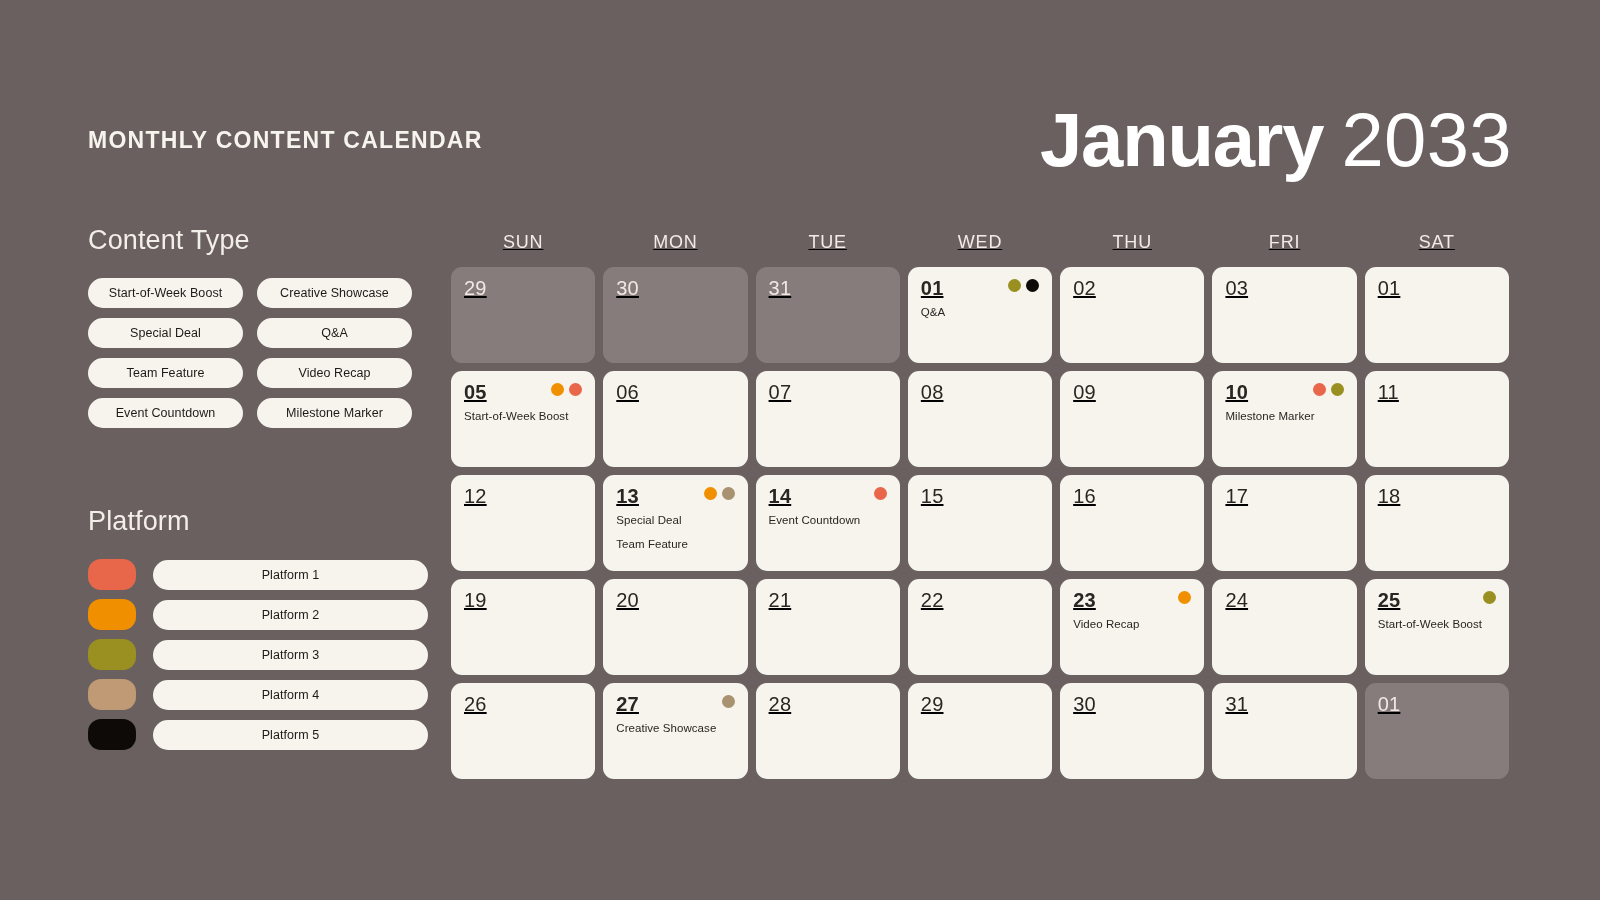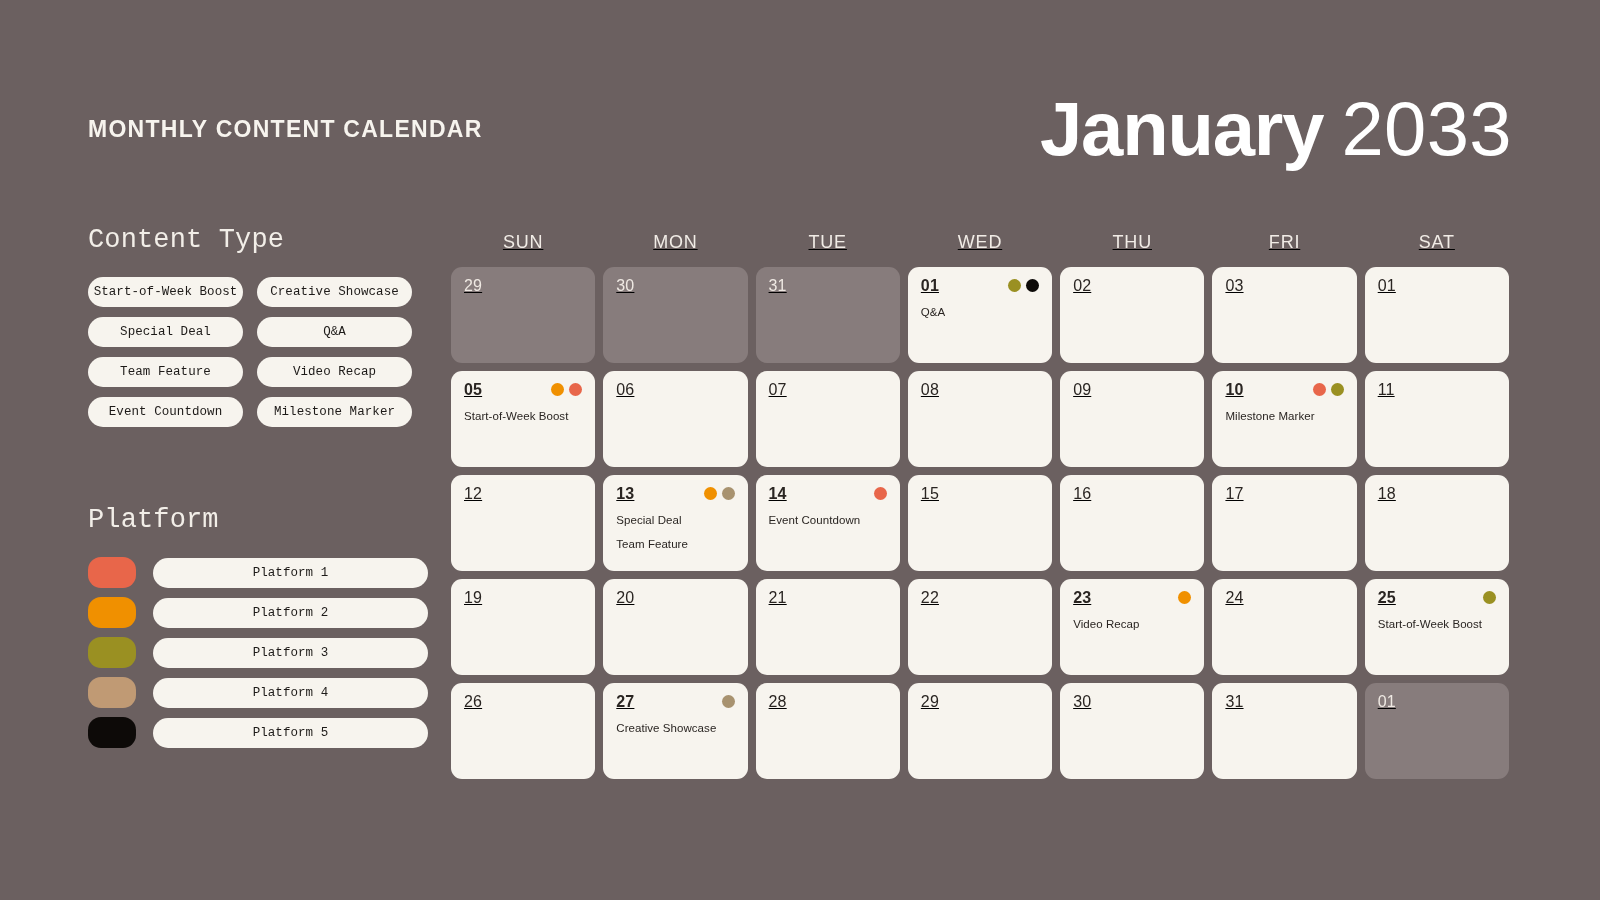--- a/index.html
+++ b/index.html
@@ -14,21 +14,21 @@
     background: #6b6060;
     font-family: "Liberation Sans", sans-serif;
     -webkit-font-smoothing: antialiased;
     position: relative;
   }
 
   
   .header {
     position: absolute;
     left: 0; right: 0;
-    top: 84px;
+    top: 95px;
     height: 90px;
     padding: 0 88px 0 88px;
     display: flex;
     align-items: center;
     justify-content: space-between;
   }
 
   .brand-title {
     font-size: 23px;
     font-weight: 700;
@@ -56,21 +56,20 @@
     letter-spacing: 0.005em;
     line-height: 0.95;
   }
 
   
   .sidebar {
     position: absolute;
     left: 88px;
     top: 225px;
     width: 340px;
-    font-family: Liberation Mono, monospace;
   }
 
   .section-title {
     font-size: 27px;
     font-weight: 300;
     color: #f2eee8;
     letter-spacing: 0.005em;
     margin-bottom: 22px;
   }
 
@@ -175,21 +174,21 @@
   }
 
   .cell-top {
     display: flex;
     align-items: flex-start;
     justify-content: space-between;
     height: 16px;
   }
 
   .daynum {
-    font-size: 16px;
+    font-size: 20px;
     font-weight: 400;
     color: #2a2522;
     line-height: 1;
     letter-spacing: 0.01em;
   }
   .cell.has-event .daynum { font-weight: 700; }
   .cell.out .daynum { color: #efe9e3; }
 
   .dots {
     display: flex;

